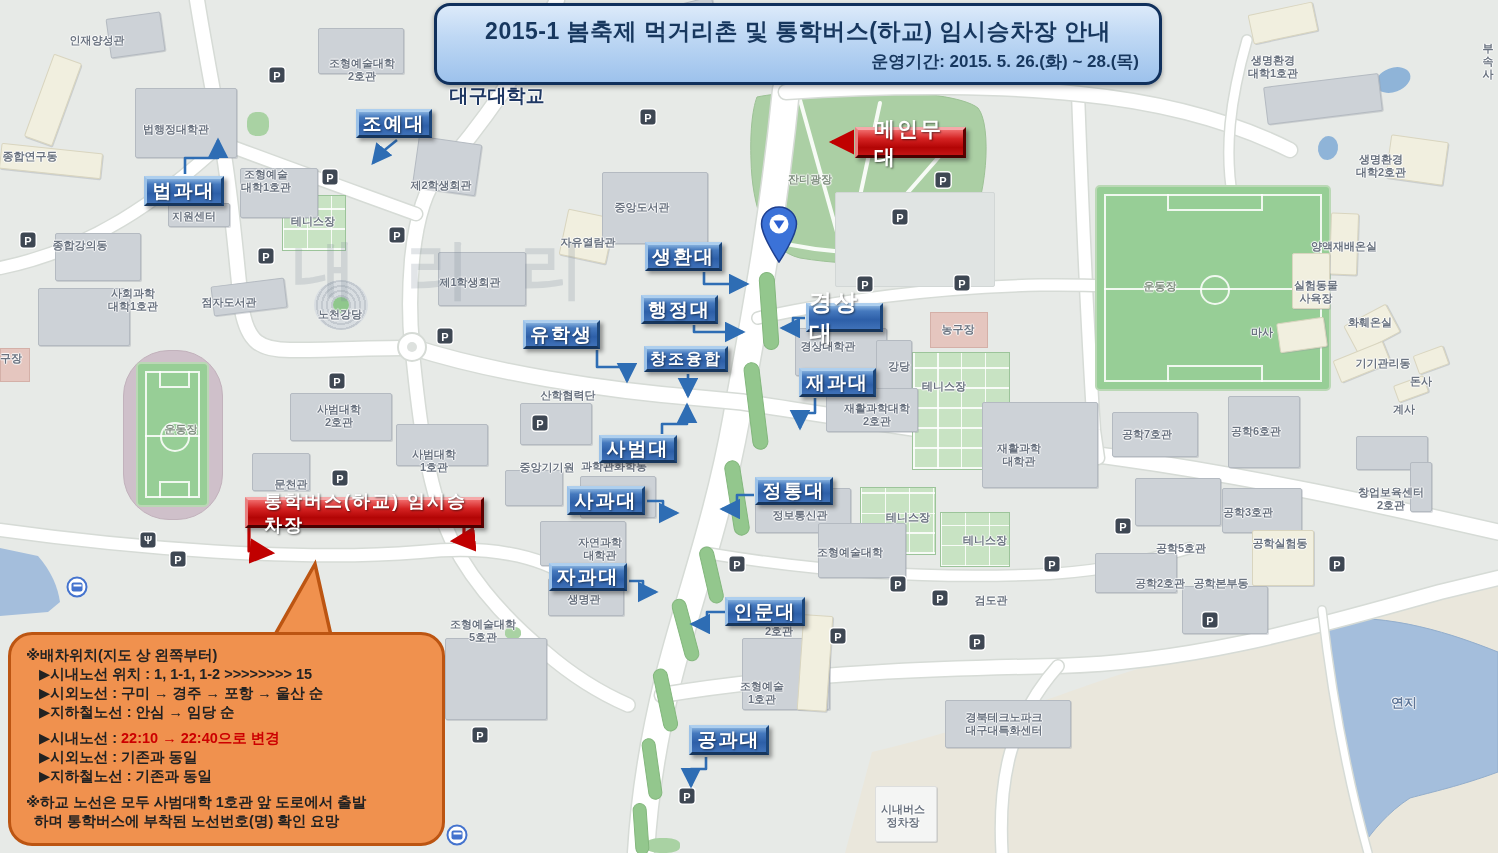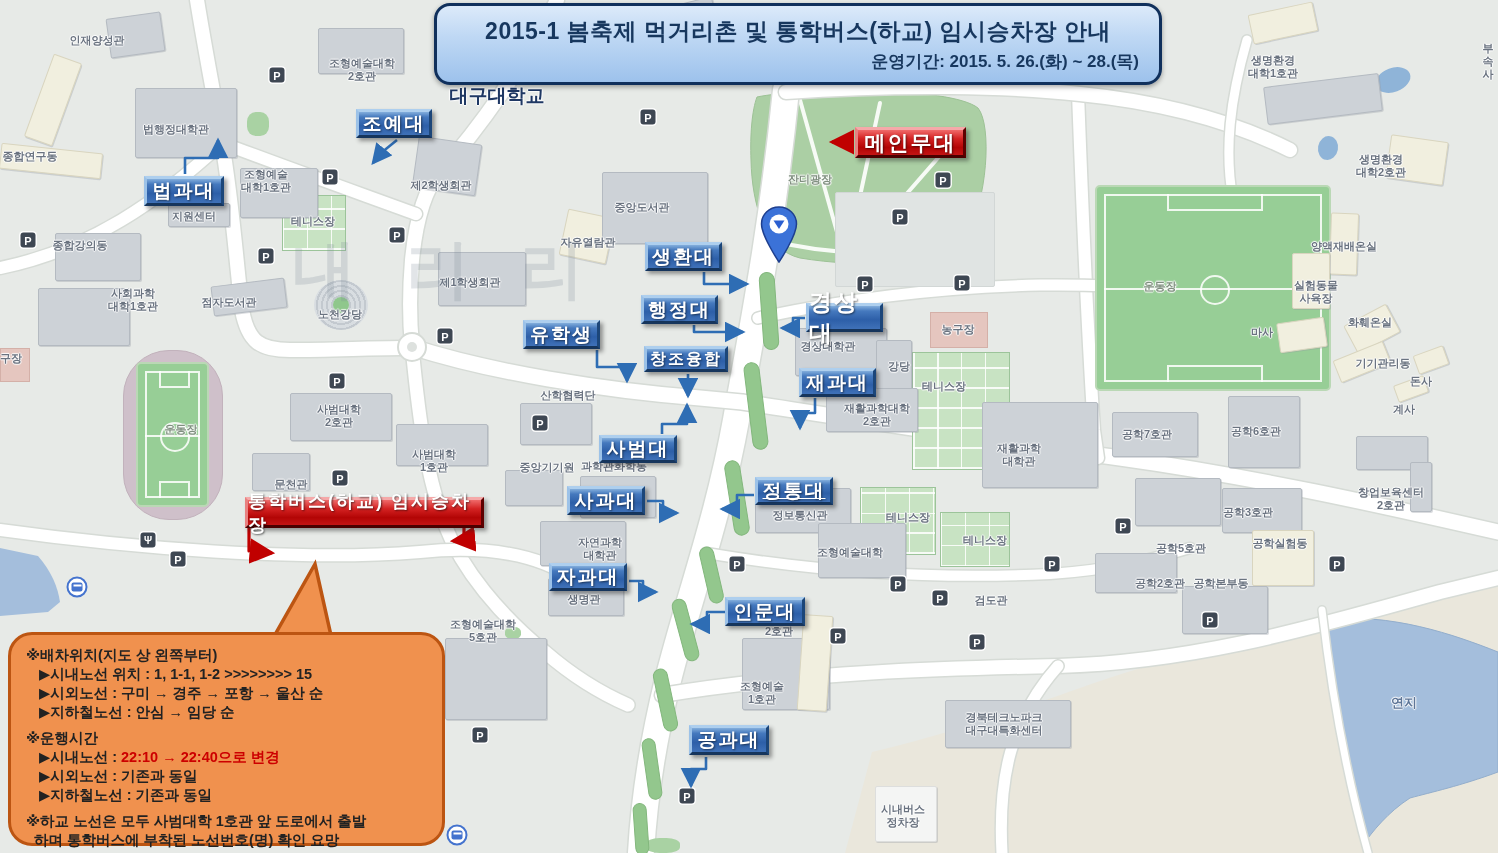--- a/index.html
+++ b/index.html
@@ -50,21 +50,21 @@
   
   .blabel{position:absolute;display:flex;align-items:center;justify-content:center;color:#fff;font-weight:bold;
           letter-spacing:2px;text-shadow:1px 1px 2px rgba(0,0,0,.5);box-sizing:border-box;
           background:linear-gradient(180deg,#83AEDC 0%,#4579BE 22%,#2D5FA8 60%,#3F71B8 100%);
           border:3px solid;border-color:#AECFEE #1C4679 #16355C #9CC2E8;
           box-shadow:2.5px 3px 4px rgba(40,40,40,.45);}
   .rlabel{position:absolute;display:flex;align-items:center;justify-content:center;color:#fff;font-weight:bold;
           letter-spacing:2px;text-shadow:1px 1px 2px rgba(0,0,0,.55);box-sizing:border-box;
           background:linear-gradient(180deg,#F06A6A 0%,#D42222 35%,#B30505 70%,#C41414 100%);
           border:3px solid;border-color:#F5A9A9 #5E0000 #4A0000 #E88080;
-          box-shadow:2.5px 3px 4px rgba(40,40,40,.45);}
+          box-shadow:2.5px 3px 4px rgba(40,40,40,.45);padding-left:16px;}
   
   .banner{position:absolute;left:434px;top:3px;width:728px;height:82px;box-sizing:border-box;z-index:40;
           background:linear-gradient(180deg,#DCEAFA 0%,#BFD8F4 40%,#9DC2EC 100%);
           border:3px solid #10305C;border-radius:16px;box-shadow:0 2px 5px rgba(0,0,0,.35);
           display:flex;flex-direction:column;justify-content:center;padding:2px 14px;}
   .banner .ttl{text-align:center;font-size:23px;font-weight:bold;color:#17375E;letter-spacing:.5px;}
   .banner .per{text-align:right;font-size:17px;font-weight:bold;color:#17375E;margin-top:3px;padding-right:6px;}
   
   .btail{position:absolute;left:252px;top:558px;z-index:29;}
   .bubble{position:absolute;left:8px;top:632px;width:437px;height:214px;box-sizing:border-box;z-index:30;
@@ -373,21 +373,21 @@
       <div class="blabel" style="position: absolute; left: 356px; top: 109px; width: 76px; height: 29px; font-size: 19px;">조예대</div>
       <div class="blabel" style="position: absolute; left: 144px; top: 176px; width: 80px; height: 30px; font-size: 19px;">법과대</div>
       <div class="blabel" style="position: absolute; left: 645px; top: 242px; width: 77px; height: 29px; font-size: 19px;">생환대</div>
       <div class="blabel" style="position: absolute; left: 641px; top: 295px; width: 77px; height: 29px; font-size: 19px;">행정대</div>
       <div class="blabel" style="position: absolute; left: 523px; top: 320px; width: 77px; height: 29px; font-size: 19px;">유학생</div>
       <div class="blabel" style="position: absolute; left: 644px; top: 346px; width: 84px; height: 26px; font-size: 16px;">창조융합</div>
       <div class="blabel" style="position: absolute; left: 806px; top: 303px; width: 77px; height: 29px; font-size: 23px;">경상대</div>
       <div class="blabel" style="position: absolute; left: 799px; top: 368px; width: 77px; height: 29px; font-size: 19px;">재과대</div>
       <div class="blabel" style="position: absolute; left: 599px; top: 435px; width: 78px; height: 28px; font-size: 19px;">사범대</div>
       <div class="blabel" style="position: absolute; left: 567px; top: 486px; width: 78px; height: 29px; font-size: 19px;">사과대</div>
-      <div class="blabel" style="position: absolute; left: 755px; top: 477px; width: 78px; height: 28px; font-size: 19px; text-decoration: underline;">정통대</div>
+      <div class="blabel" style="position: absolute; left: 755px; top: 477px; width: 78px; height: 28px; font-size: 19px;">정통대</div>
       <div class="blabel" style="position: absolute; left: 549px; top: 563px; width: 78px; height: 28px; font-size: 19px;">자과대</div>
       <div class="blabel" style="position: absolute; left: 725px; top: 597px; width: 80px; height: 29px; font-size: 19px;">인문대</div>
       <div class="blabel" style="position: absolute; left: 689px; top: 725px; width: 80px; height: 30px; font-size: 19px;">공과대</div>
       <div class="rlabel" style="position: absolute; left: 855px; top: 127px; width: 111px; height: 31px; font-size: 21px;">메인무대</div>
       <div class="rlabel" style="position: absolute; left: 245px; top: 497px; width: 239px; height: 31px; font-size: 18px;">통학버스(하교) 임시승차장</div>
     </div>
 
   <div class="banner">
     <div class="ttl">2015-1 봄축제 먹거리촌 및 통학버스(하교) 임시승차장 안내</div>
     <div class="per">운영기간: 2015. 5. 26.(화) ~ 28.(목)</div>
@@ -398,21 +398,20 @@
   </svg>
   <div class="bubble">
     <div id="bubble-lines">
         <div class="bsec">
           <div class="bline"><span>※배차위치(지도 상 왼쪽부터)</span></div>
           <div class="bline ind1"><span>▶시내노선 위치 : 1, 1-1, 1-2 &gt;&gt;&gt;&gt;&gt;&gt;&gt;&gt; 15</span></div>
           <div class="bline ind1"><span>▶시외노선 : 구미 → 경주 → 포항 → 울산 순</span></div>
           <div class="bline ind1"><span>▶지하철노선 : 안심 → 임당 순</span></div>
         </div>
         <div class="bsec">
-          <div class="bline"><span>※운행시간</span></div>
           <div class="bline ind1"><span>▶시내노선 : </span><span class="red">22:10 → 22:40으로 변경</span></div>
           <div class="bline ind1"><span>▶시외노선 : 기존과 동일</span></div>
           <div class="bline ind1"><span>▶지하철노선 : 기존과 동일</span></div>
         </div>
         <div class="bsec">
           <div class="bline"><span>※하교 노선은 모두 사범대학 1호관 앞 도로에서 출발</span></div>
           <div class="bline ind2"><span>하며 통학버스에 부착된 노선번호(명) 확인 요망</span></div>
         </div>
       </div>
   </div>

